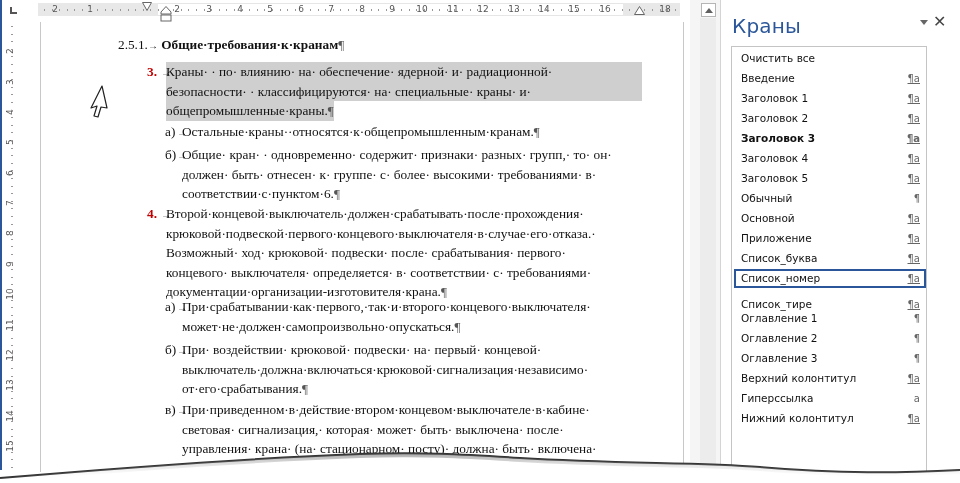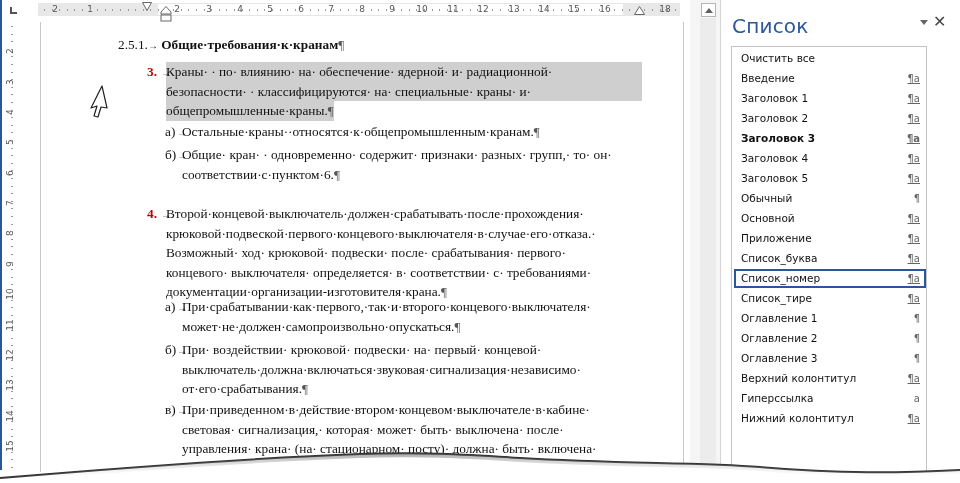--- a/index.html
+++ b/index.html
@@ -313,20 +313,23 @@
           <span>Остальные·краны··относятся·к·общепромышленным·кранам.</span>
           <span class="pil">¶</span>
         </div>
       </div>
       <div class="para" style="top: 145px; left: 182px; width: 460px;">
         <span class="lbl" style="left: -17px;">б)</span>
         <span class="lbl arrow" style="left: -5px; top: 1px;">→</span>
         <div style="white-space: nowrap; display: flex; justify-content: space-between;">
           <span>Общие· кран· · одновременно· содержит· признаки· разных· групп,· то· он·</span>
         </div>
+        <div style="white-space: nowrap; display: flex; justify-content: space-between;">
+          <span>должен· быть· отнесен· к· группе· с· более· высокими· требованиями· в·</span>
+        </div>
         <div style="white-space: nowrap; display: flex; justify-content: flex-start;">
           <span>соответствии·с·пунктом·6.</span>
           <span class="pil">¶</span>
         </div>
       </div>
       <div class="para" style="top: 204px; left: 166px; width: 476px;">
         <span class="lbl red" style="left: -19px;">4.</span>
         <span class="lbl arrow" style="left: -5px; top: 1px;">→</span>
         <div style="white-space: nowrap; display: flex; justify-content: space-between;">
           <span>Второй·концевой·выключатель·должен·срабатывать·после·прохождения·</span>
@@ -356,21 +359,21 @@
           <span class="pil">¶</span>
         </div>
       </div>
       <div class="para" style="top: 340px; left: 182px; width: 460px;">
         <span class="lbl" style="left: -17px;">б)</span>
         <span class="lbl arrow" style="left: -5px; top: 1px;">→</span>
         <div style="white-space: nowrap; display: flex; justify-content: space-between;">
           <span>При· воздействии· крюковой· подвески· на· первый· концевой·</span>
         </div>
         <div style="white-space: nowrap; display: flex; justify-content: space-between;">
-          <span>выключатель·должна·включаться·звуковая·сигнализация·независимо·</span>
+          <span>выключатель·должна·включаться·крюковой·сигнализация·независимо·</span>
         </div>
         <div style="white-space: nowrap; display: flex; justify-content: flex-start;">
           <span>от·его·срабатывания.</span>
           <span class="pil">¶</span>
         </div>
       </div>
       <div class="para" style="top: 400px; left: 182px; width: 460px;">
         <span class="lbl" style="left: -17px;">в)</span>
         <span class="lbl arrow" style="left: -5px; top: 1px;">→</span>
         <div style="white-space: nowrap; display: flex; justify-content: space-between;">
@@ -387,37 +390,37 @@
         </div>
       </div>
     </div>
 </div>
 
 <svg class="cursor" viewBox="0 0 24 36" width="24" height="36">
   <path d="M14 2 L3 24 L9 22 L6 32 L10 33 L13 23 L19 24 Z" fill="#fff" stroke="#222" stroke-width="1.2" stroke-linejoin="round"></path>
 </svg>
 
 <div class="pane"></div>
-<div class="pane-title">Список</div>
+<div class="pane-title">Краны</div>
 <div class="pane-dd"></div>
 <div class="pane-close">✕</div>
 <div class="style-list" id="stylelist">
     <div class="style-item" style="top: 2px;"><span>Очистить все</span></div>
     <div class="style-item" style="top: 22px;"><span>Введение</span><span class="style-glyph u">¶a</span></div>
     <div class="style-item" style="top: 42px;"><span>Заголовок 1</span><span class="style-glyph u">¶a</span></div>
     <div class="style-item" style="top: 62px;"><span>Заголовок 2</span><span class="style-glyph u">¶a</span></div>
     <div class="style-item" style="top: 82px; font-weight: bold;"><span>Заголовок 3</span><span class="style-glyph u">¶a</span></div>
     <div class="style-item" style="top: 102px;"><span>Заголовок 4</span><span class="style-glyph u">¶a</span></div>
     <div class="style-item" style="top: 122px;"><span>Заголовок 5</span><span class="style-glyph u">¶a</span></div>
     <div class="style-item" style="top: 142px;"><span>Обычный</span><span class="style-glyph">¶</span></div>
     <div class="style-item" style="top: 162px;"><span>Основной</span><span class="style-glyph u">¶a</span></div>
     <div class="style-item" style="top: 182px;"><span>Приложение</span><span class="style-glyph u">¶a</span></div>
     <div class="style-item" style="top: 202px;"><span>Список_буква</span><span class="style-glyph u">¶a</span></div>
     <div class="style-item selected" style="top: 222px;"><span>Список_номер</span><span class="style-glyph u">¶a</span></div>
-    <div class="style-item" style="top: 242px;"><span>Список_тире</span><span class="style-glyph u">¶a</span></div>
+    <div class="style-item" style="top: 248px;"><span>Список_тире</span><span class="style-glyph u">¶a</span></div>
     <div class="style-item" style="top: 262px;"><span>Оглавление 1</span><span class="style-glyph">¶</span></div>
     <div class="style-item" style="top: 282px;"><span>Оглавление 2</span><span class="style-glyph">¶</span></div>
     <div class="style-item" style="top: 302px;"><span>Оглавление 3</span><span class="style-glyph">¶</span></div>
     <div class="style-item" style="top: 322px;"><span>Верхний колонтитул</span><span class="style-glyph u">¶a</span></div>
     <div class="style-item" style="top: 342px;"><span>Гиперссылка</span><span class="style-glyph">a</span></div>
     <div class="style-item" style="top: 362px;"><span>Нижний колонтитул</span><span class="style-glyph u">¶a</span></div>
   </div>
 
 <svg class="tear" viewBox="0 0 960 43" width="960" height="43" preserveAspectRatio="none">
   <defs>

